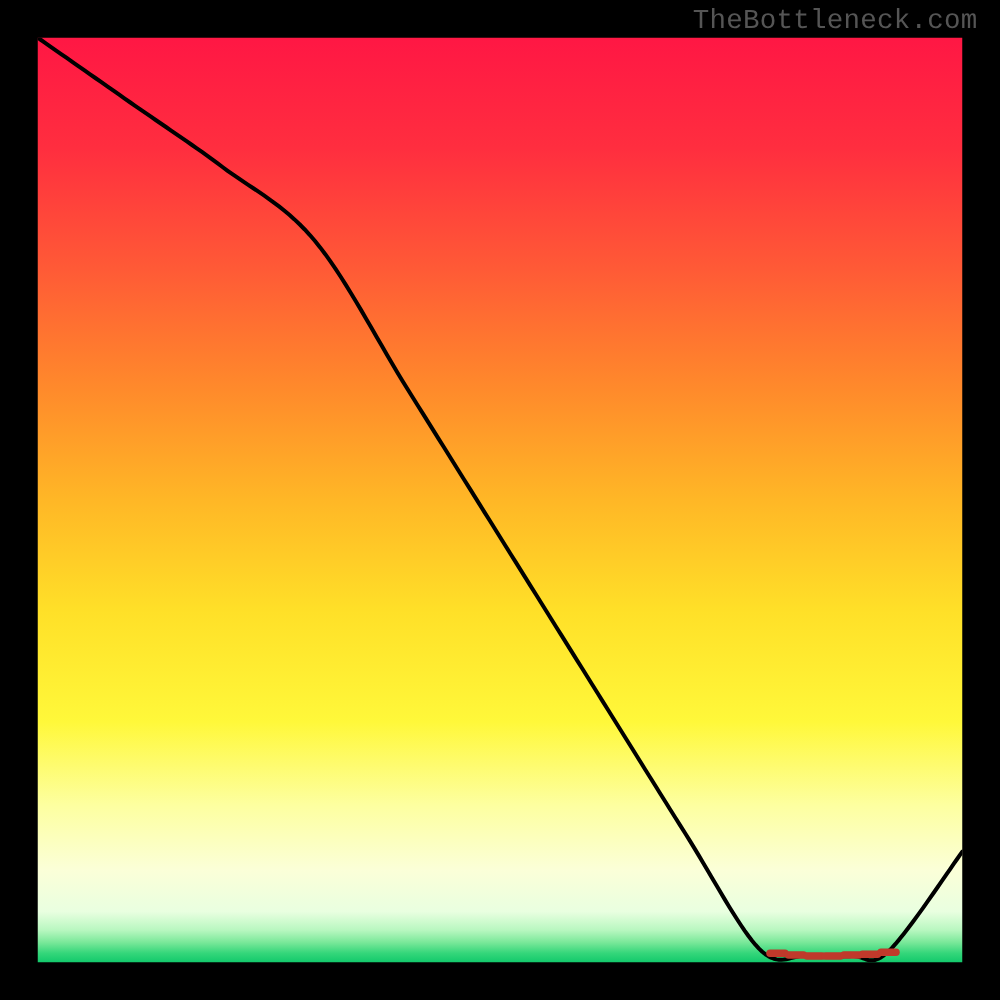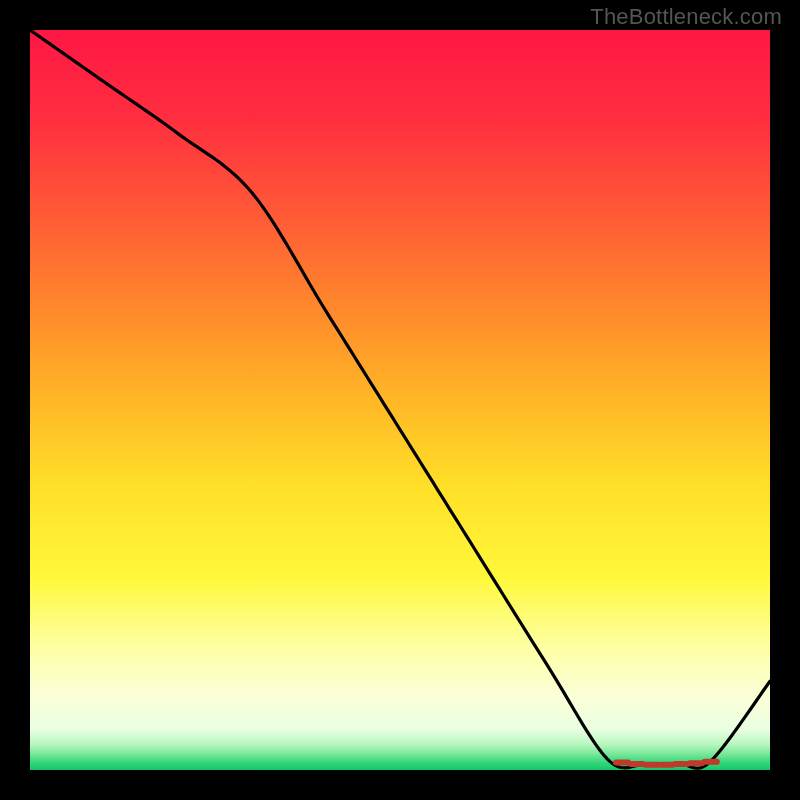--- a/index.html
+++ b/index.html
@@ -8,20 +8,21 @@
     width: 800px;
     height: 800px;
     background: #000;
     font-family: Arial, Helvetica, sans-serif;
     overflow: hidden;
   }
   .container {
     position: relative;
     width: 800px;
     height: 700px;
+    font-family: Liberation Mono, monospace;
   }
   .watermark {
     position: absolute;
     top: 4px;
     right: 18px;
     color: #555;
     font-size: 22px;
     font-weight: 500;
     letter-spacing: 0.2px;
     z-index: 10;

